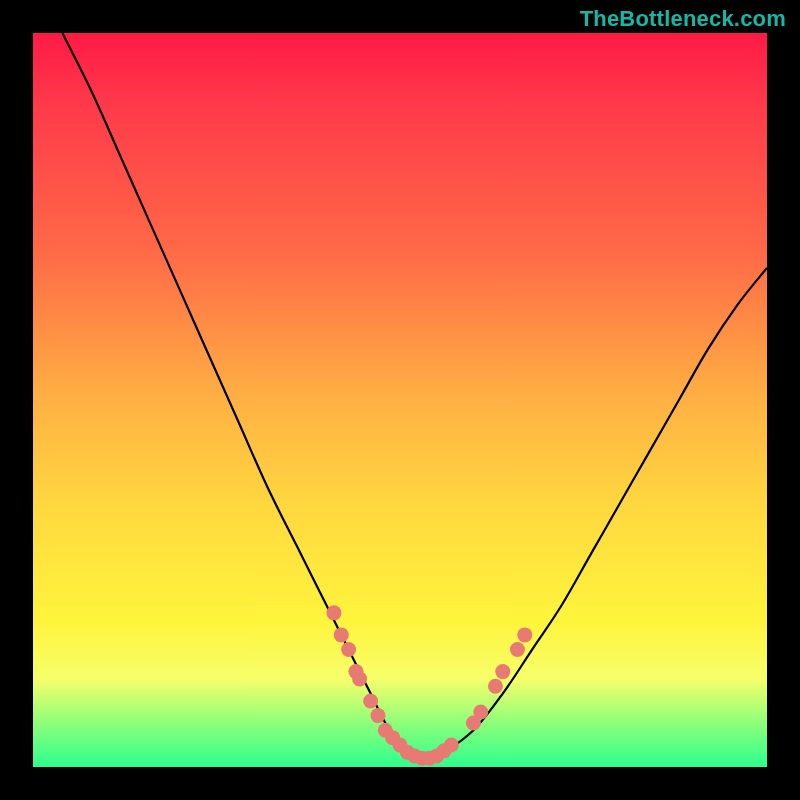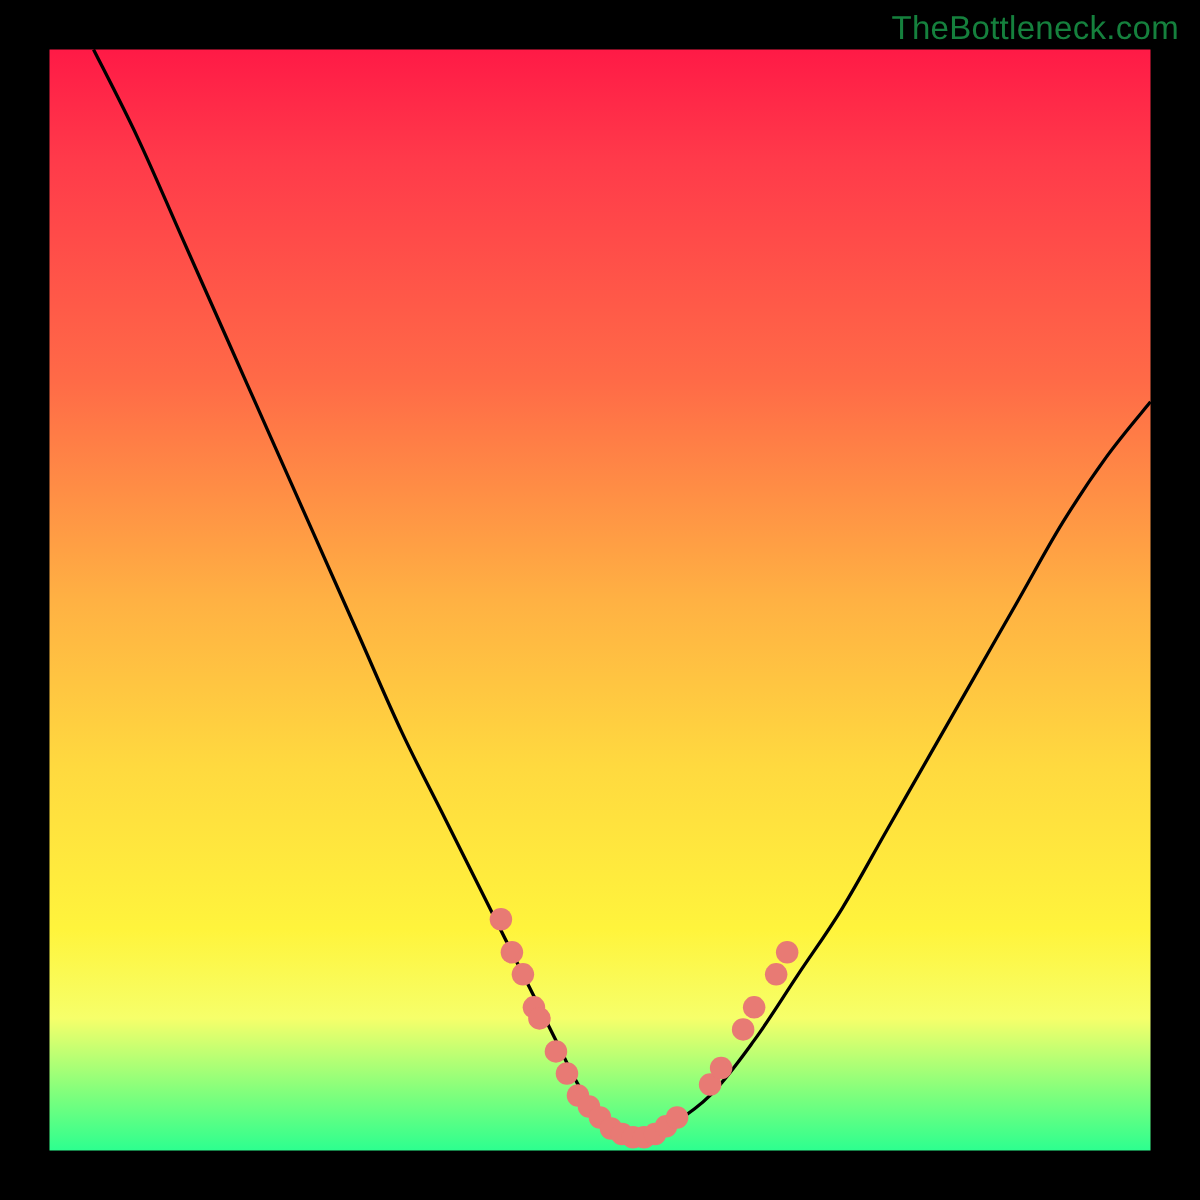--- a/index.html
+++ b/index.html
@@ -8,23 +8,23 @@
     height: 800px;
     background: #000;
     position: relative;
     font-family: Arial, Helvetica, sans-serif;
     overflow: hidden;
   }
   .watermark {
     position: absolute;
     top: 6px;
     right: 14px;
-    color: #15803d;
+    color: #14b8a6;
     font-size: 22px;
-    font-weight: 400;
+    font-weight: 700;
     z-index: 20;
     letter-spacing: 0.2px;
   }
   .plot-area {
     position: absolute;
     left: 33px;
     top: 33px;
     width: 734px;
     height: 734px;
     

